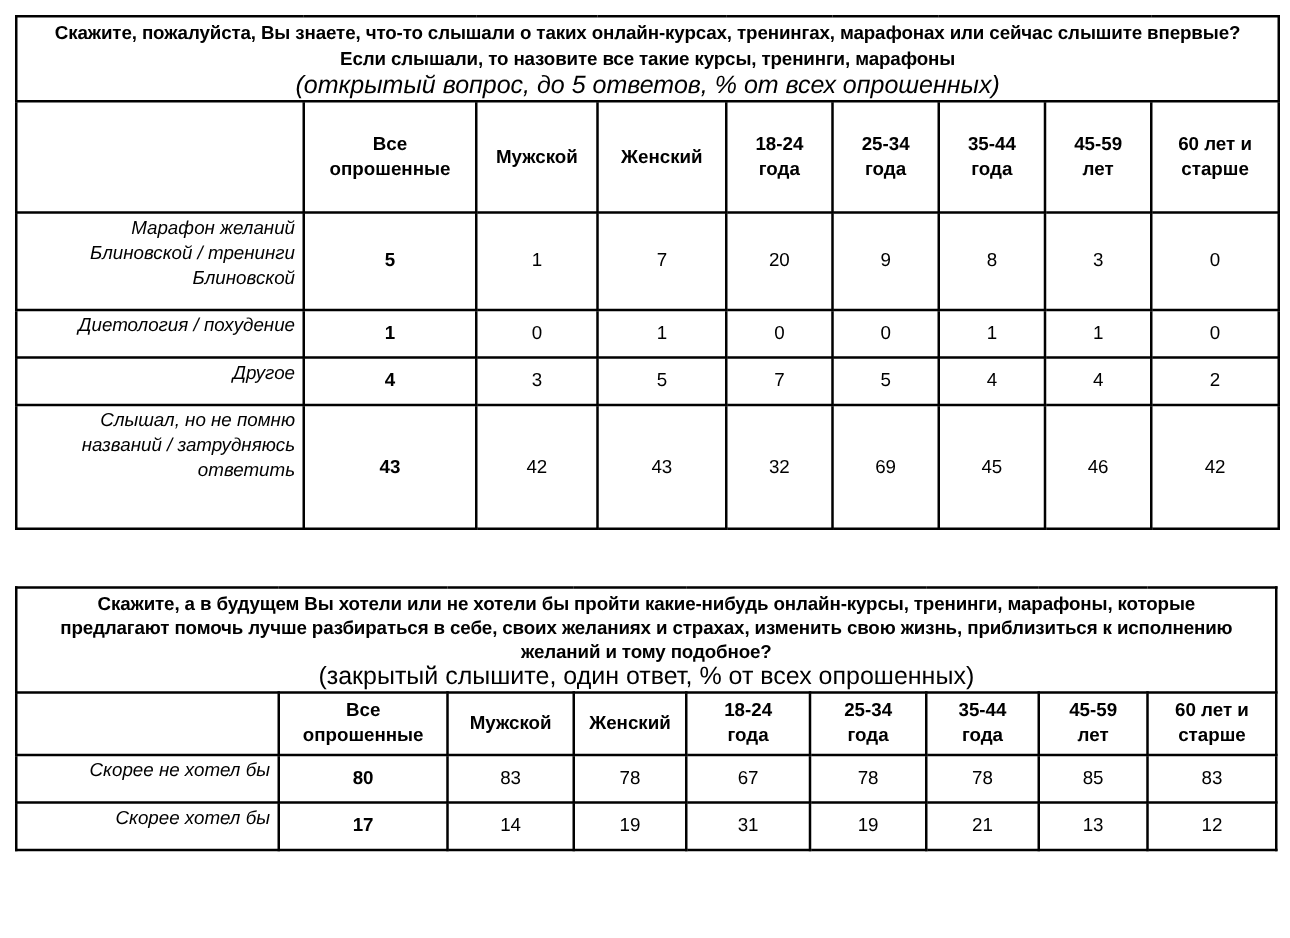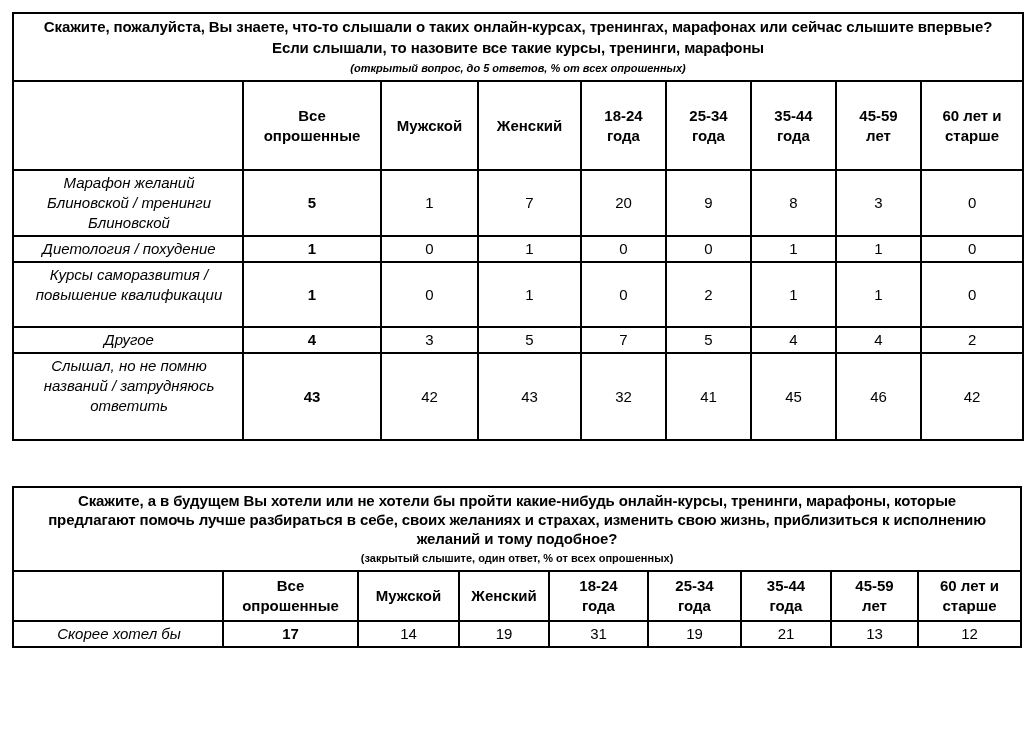--- a/index.html
+++ b/index.html
@@ -24,35 +24,35 @@
   }
   .title-cell { padding: 2px 22px; }
   #table2 .title-cell { padding: 2px 20px; margin-left: 35px; }
   .title {
     font-weight: bold;
     font-size: 15px;
     line-height: 21px;
     letter-spacing: -0.1px;
   }
   #table2 .title { line-height: 19px; }
-  .subtitle { font-size: 11px; line-height: 20px; font-weight: bold; }
+  .subtitle { font-size: 20px; line-height: 20px; font-weight: normal; }
   .subtitle.it { font-style: italic; }
   th {
     font-size: 15px; font-weight: bold; line-height: 20px; padding: 2px 2px;
   }
   .hl { display: block; }
   td.v { font-size: 15px; line-height: 20px; padding: 0 2px; }
   td.all { font-weight: bold; }
   td.label {
     font-style: italic;
     font-size: 15px;
     line-height: 20px;
-    text-align: center;
+    text-align: right;
     vertical-align: top;
-    padding: 2px 6px 2px 8px;
+    padding: 2px 6px 14px 8px;
   }
   
   #table1 .title-row td { height: 62px; }
   #table1 .hdr td, #table1 .hdr th { height: 83px; }
   #table1 tr.r61 td { height: 57px; }
   #table1 tr.r21 td { height: 17px; }
   #table1 tr.r63 td { height: 59px; }
   #table1 tr.r85 td { height: 81px; }
   #table2 .title-row td { height: 78px; }
   #table2 .hdr td, #table2 .hdr th { height: 44px; }
@@ -128,49 +128,38 @@
     <td class="label">Диетология / похудение</td>
     <td class="v all">1</td>
     <td class="v">0</td>
     <td class="v">1</td>
     <td class="v">0</td>
     <td class="v">0</td>
     <td class="v">1</td>
     <td class="v">1</td>
     <td class="v">0</td>
   </tr>
-  <tr class="r63">
-    <td class="label">Курсы саморазвития / повышение квалификации</td>
-    <td class="v all">1</td>
-    <td class="v">0</td>
-    <td class="v">1</td>
-    <td class="v">0</td>
-    <td class="v">2</td>
-    <td class="v">1</td>
-    <td class="v">1</td>
-    <td class="v">0</td>
-  </tr>
   <tr class="r21">
     <td class="label">Другое</td>
     <td class="v all">4</td>
     <td class="v">3</td>
     <td class="v">5</td>
     <td class="v">7</td>
     <td class="v">5</td>
     <td class="v">4</td>
     <td class="v">4</td>
     <td class="v">2</td>
   </tr>
   <tr class="r85">
     <td class="label">Слышал, но не помню названий / затрудняюсь ответить</td>
     <td class="v all">43</td>
     <td class="v">42</td>
     <td class="v">43</td>
     <td class="v">32</td>
-    <td class="v">41</td>
+    <td class="v">69</td>
     <td class="v">45</td>
     <td class="v">46</td>
     <td class="v">42</td>
   </tr>
 </tbody>
   </table>
 
 <table id="table2">
   <colgroup>
     <col style="width:210px">
@@ -217,20 +206,31 @@
     <th>
           <span class="hl">45-59</span>
           <span class="hl">лет</span>
         </th>
     <th>
           <span class="hl">60 лет и</span>
           <span class="hl">старше</span>
         </th>
   </tr>
   <tr class="r21">
+    <td class="label">Скорее не хотел бы</td>
+    <td class="v all">80</td>
+    <td class="v">83</td>
+    <td class="v">78</td>
+    <td class="v">67</td>
+    <td class="v">78</td>
+    <td class="v">78</td>
+    <td class="v">85</td>
+    <td class="v">83</td>
+  </tr>
+  <tr class="r21">
     <td class="label">Скорее хотел бы</td>
     <td class="v all">17</td>
     <td class="v">14</td>
     <td class="v">19</td>
     <td class="v">31</td>
     <td class="v">19</td>
     <td class="v">21</td>
     <td class="v">13</td>
     <td class="v">12</td>
   </tr>

